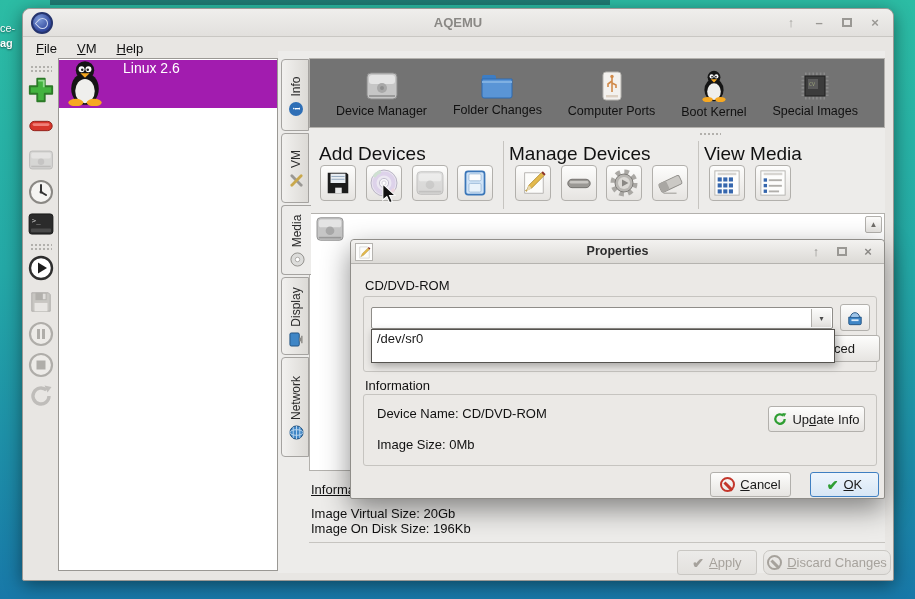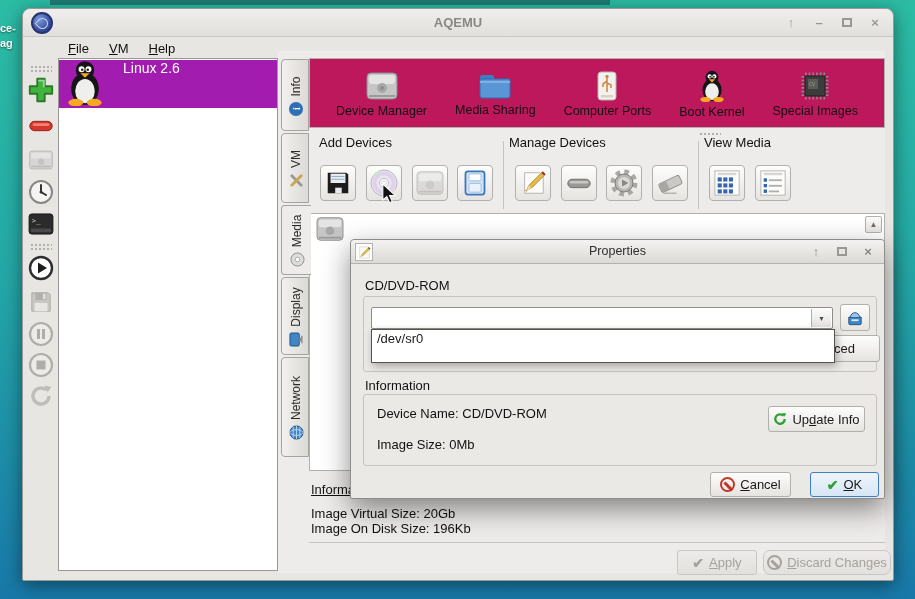--- a/index.html
+++ b/index.html
@@ -19,21 +19,21 @@
     background:linear-gradient(#efeeec,#e2e0dd); border-radius:8px 8px 0 0; border-bottom:1px solid #c9c7c3; }
   .app-icon { position:absolute; left:8px; top:3px; width:22px; height:22px; border-radius:50%;
     background:radial-gradient(circle at 35% 30%,#7d9ad8,#31479c 70%); border:2px solid #25346e; }
   .app-icon::after { content:""; position:absolute; left:4px; top:4px; width:9px; height:9px;
     border:1.5px solid #cdd6ef; border-radius:50% 50% 50% 0; transform:rotate(45deg); }
   .win-title { position:absolute; left:0; right:0; top:6px; text-align:center; font-weight:bold; color:#8a8885; font-size:13px; }
   .win-controls { position:absolute; right:10px; top:5px; display:flex; gap:12px; align-items:center; color:#9a9894; }
   .wc { width:16px; height:16px; display:flex; align-items:center; justify-content:center; font-size:13px; font-weight:bold; cursor:default; }
   .wc-box { width:10px; height:9px; border:2px solid #9a9894; }
 
-  .menubar { position:absolute; left:0; top:28px; right:0; height:22px; display:flex; align-items:center; padding-left:12px; gap:2px;margin-left:24px; }
+  .menubar { position:absolute; left:0; top:28px; right:0; height:22px; display:flex; align-items:center; padding-left:4px; gap:2px; }
   .menu-item { padding:1px 9px; color:#111; }
   .menu-item u { text-decoration:underline; }
 
   
   .side-toolbar { position:absolute; left:0; top:50px; width:35px; bottom:11px; }
   .handle-dots { position:absolute; left:7px; width:22px; height:7px;
     background-image:radial-gradient(#b2b0ac 1px, transparent 1.2px); background-size:4px 4px; }
   .side-btn { position:absolute; left:3px; width:30px; height:30px; display:flex; align-items:center; justify-content:center; }
 
   
@@ -46,26 +46,26 @@
   .panel-bg { position:absolute; left:255px; top:42px; width:607px; height:522px; background:#edecea; }
 
   
   .tab { position:absolute; left:258px; width:28px; background:linear-gradient(90deg,#f2f1ef,#dcdad6);
     border:1px solid #a5a3a0; border-radius:4px 0 0 4px; }
   .tab.active { background:#edecea; width:30px; border-right:none; z-index:3; }
   .tab-inner { position:absolute; display:flex; align-items:center; justify-content:center; gap:5px;
     transform:rotate(-90deg); font-size:12px; color:#2a2a2a; white-space:nowrap; }
 
   
-  .top-iconbar { position:absolute; left:286px; top:49px; width:576px; height:70px; background:#be185d;
+  .top-iconbar { position:absolute; left:286px; top:49px; width:576px; height:70px; background:#737373;
     border:1px solid #b3b1ad; display:flex; align-items:center; justify-content:space-between; padding:4px 26px 2px; z-index:2; }
   .big-tool { display:flex; flex-direction:column; align-items:center; gap:3px; font-size:12.5px; color:#111; }
 
   
-  .grp-title { position:absolute; top:126px; font-size:13px; color:#111; }
+  .grp-title { position:absolute; top:134px; font-size:19px; color:#111; }
   .tbtn { position:absolute; top:156px; width:36px; height:36px; border:1px solid #b2b0ac; border-radius:4px;
     background:linear-gradient(#fdfdfc,#e6e4e1); display:flex; align-items:center; justify-content:center; }
   .vsep { position:absolute; top:132px; height:68px; width:1px; background:#c6c4c0; }
   .tb-dots { position:absolute; left:676px; top:123px; width:22px; height:5px;
     background-image:radial-gradient(#b2b0ac 1px, transparent 1.2px); background-size:4px 4px; }
 
   
   .media-list { position:absolute; left:286px; top:204px; width:576px; height:258px; background:#fff; border:1px solid #b3b1ad; }
   .scroll-up { position:absolute; right:2px; top:2px; width:17px; height:17px; border:1px solid #b2b0ac; border-radius:2px;
     background:linear-gradient(#fbfbfa,#e6e4e1); font-size:8px; color:#6f6d69; display:flex; align-items:center; justify-content:center; }
@@ -87,21 +87,21 @@
   .ne-red { border:2.6px solid #c3362b; } .ne-red::after { background:#c3362b; }
   .ne-gray { border:2.6px solid #a6a29c; } .ne-gray::after { background:#a6a29c; }
   .check { font-size:14px; font-weight:bold; }
   .check-green { color:#2f9e33; } .check-gray { color:#a6a29c; }
 
   
   .dialog { position:absolute; left:327px; top:230px; width:535px; height:260px; background:#ebe9e6;
     border:1px solid #8f8d89; border-radius:4px 4px 2px 2px; box-shadow:0 10px 28px rgba(0,0,0,.45); z-index:10; }
   .dlg-titlebar { position:absolute; left:0; top:0; right:0; height:24px;
     background:linear-gradient(#f3f2f0,#dcdad6); border-bottom:1px solid #b5b3af; border-radius:4px 4px 0 0; }
-  .dlg-title { position:absolute; left:0; right:0; top:4px; text-align:center; font-weight:normal; font-size:12.5px; color:#2e2e2e; }
+  .dlg-title { position:absolute; left:0; right:0; top:4px; text-align:center; font-weight:bold; font-size:12.5px; color:#2e2e2e; }
   .dlg-icon { position:absolute; left:4px; top:3px; width:18px; height:18px; background:#fdfdfc; border:1px solid #b5b3af; display:flex; align-items:center; justify-content:center; }
   .dlg-controls { position:absolute; right:8px; top:3px; display:flex; gap:10px; align-items:center; color:#8a8885; }
   .dlg-label { position:absolute; font-size:13px; color:#111; }
   .dlg-frame { position:absolute; border:1px solid #c6c4c0; border-radius:3px; }
   .combo { position:absolute; left:20px; top:67px; width:462px; height:22px; background:#fff; border:1px solid #8f8d89; border-radius:2px; }
   .combo-arrow { position:absolute; right:1px; top:1px; bottom:1px; width:20px;
     background:linear-gradient(#fbfbfa,#e3e1de); border-left:1px solid #b2b0ac; display:flex; align-items:center; justify-content:center; font-size:8px; color:#4a4a4a; }
   .combo-value { position:absolute; left:5px; top:3px; }
   .browse-btn { position:absolute; left:489px; top:64px; width:30px; height:27px; }
   .advanced-btn { position:absolute; left:421px; top:95px; width:108px; height:27px; z-index:1; }
@@ -114,21 +114,21 @@
   .ok-btn { position:absolute; left:459px; top:232px; width:69px; height:25px;
     background:linear-gradient(#eef5fc,#d7e6f5); border:1px solid #3f7fc1; }
 
   .cursor { position:absolute; left:358px; top:175px; z-index:50; }
 </style>
 </head>
 <body>
 
 <div class="desktop">
   <div class="top-strip"></div>
-  <span class="desk-frag" style="left:0;top:22px;font-weight:bold;">ce-</span>
+  <span class="desk-frag" style="left:0;top:22px;">ce-</span>
   <span class="desk-frag" style="left:0;top:37px;font-weight:bold;">ag</span>
 
   <div class="window">
 
     <div class="titlebar">
       <div class="app-icon"></div>
       <div class="win-title">AQEMU</div>
       <div class="win-controls">
         <span class="wc">↑</span>
         <span class="wc">–</span>
@@ -292,21 +292,21 @@
             <rect x="4" y="24" width="26" height="2" fill="#9a9a9a"></rect>
           </svg>
         <span>Device Manager</span>
       </div>
       <div class="big-tool">
         <svg width="34" height="28" viewBox="0 0 34 28">
             <rect x="2" y="3" width="14" height="7" rx="2" fill="#3d7dc4"></rect>
             <path d="M2 7 h30 v17 a2 2 0 0 1 -2 2 h-26 a2 2 0 0 1 -2 -2 z" fill="#5a95d6" stroke="#2f6bb0"></path>
             <path d="M2 10 h30" stroke="#7fb0e2" stroke-width="2"></path>
           </svg>
-        <span>Media Sharing</span>
+        <span>Folder Changes</span>
       </div>
       <div class="big-tool">
         <svg width="22" height="30" viewBox="0 0 22 30">
             <rect x="2" y="1" width="18" height="28" rx="3" fill="#f3f1ee" stroke="#b5b3af"></rect>
             <path d="M11 6 v15 M11 10 l-4 3 v3 M11 12 l4 2 v3" stroke="#d08a4a" fill="none" stroke-width="1.6"></path>
             <circle cx="11" cy="5.5" r="1.7" fill="#d08a4a"></circle>
             <rect x="5" y="24" width="12" height="2.4" fill="#dcd0c2"></rect>
           </svg>
         <span>Computer Ports</span>
       </div>

